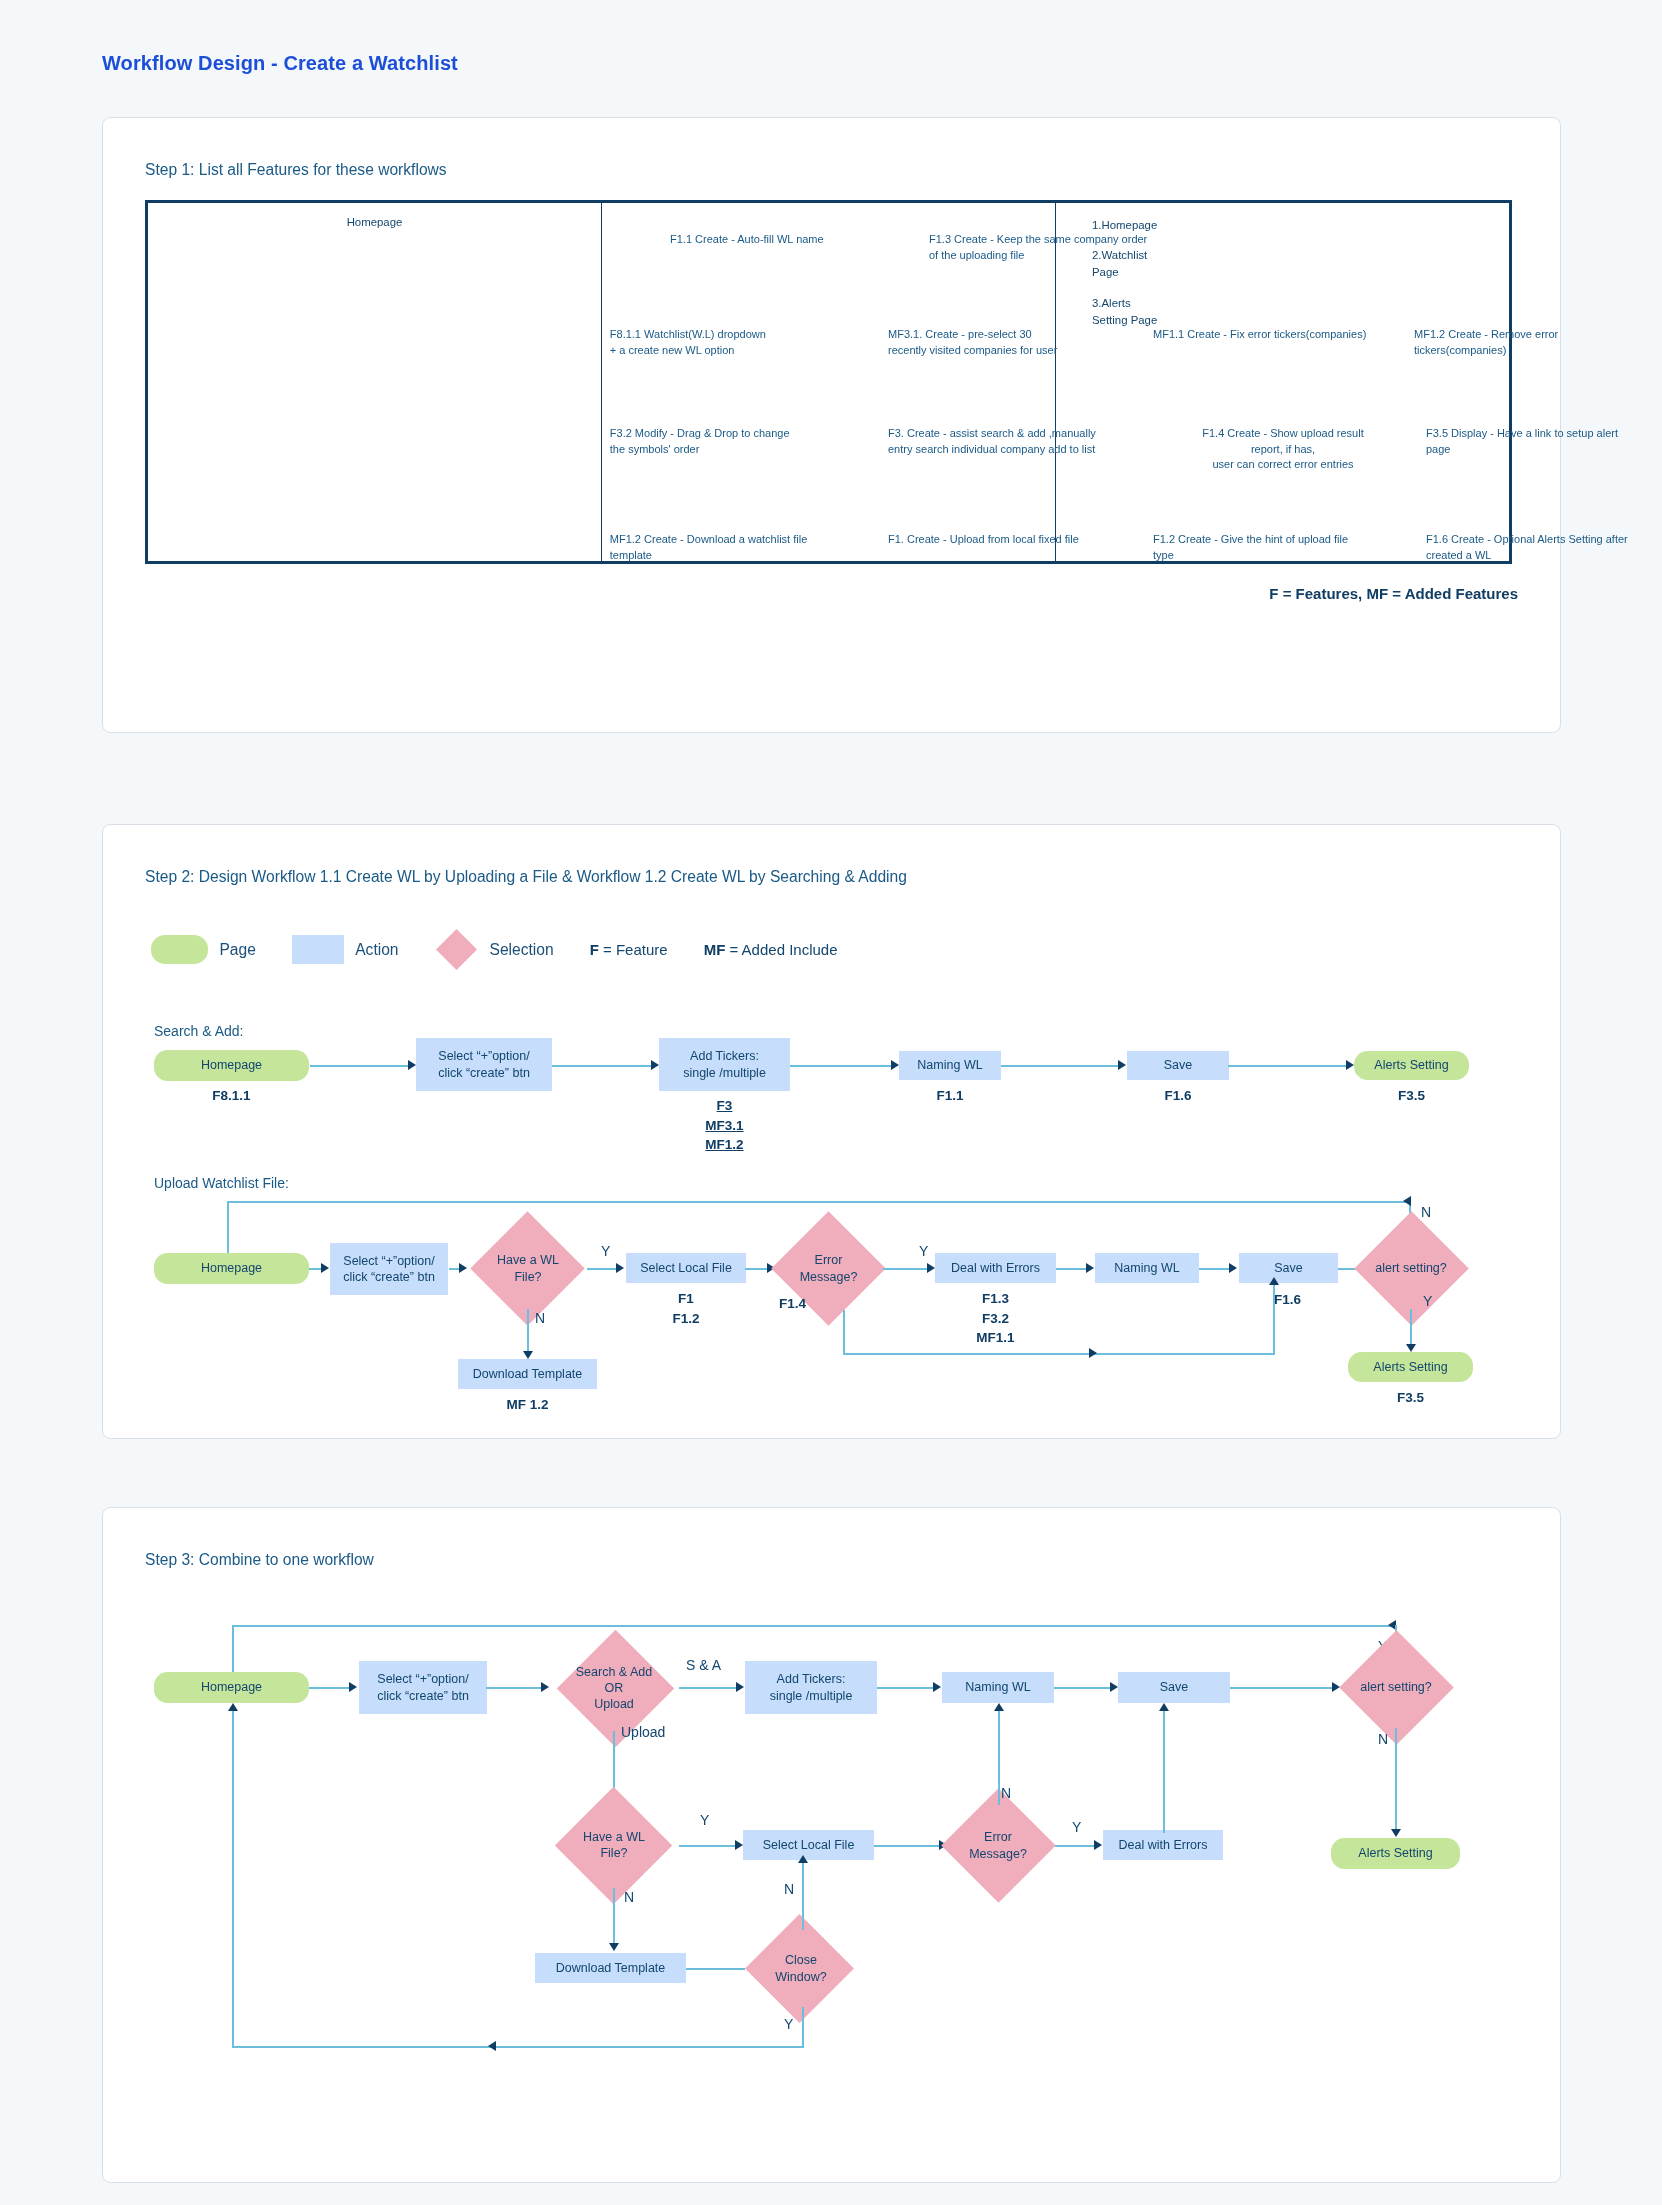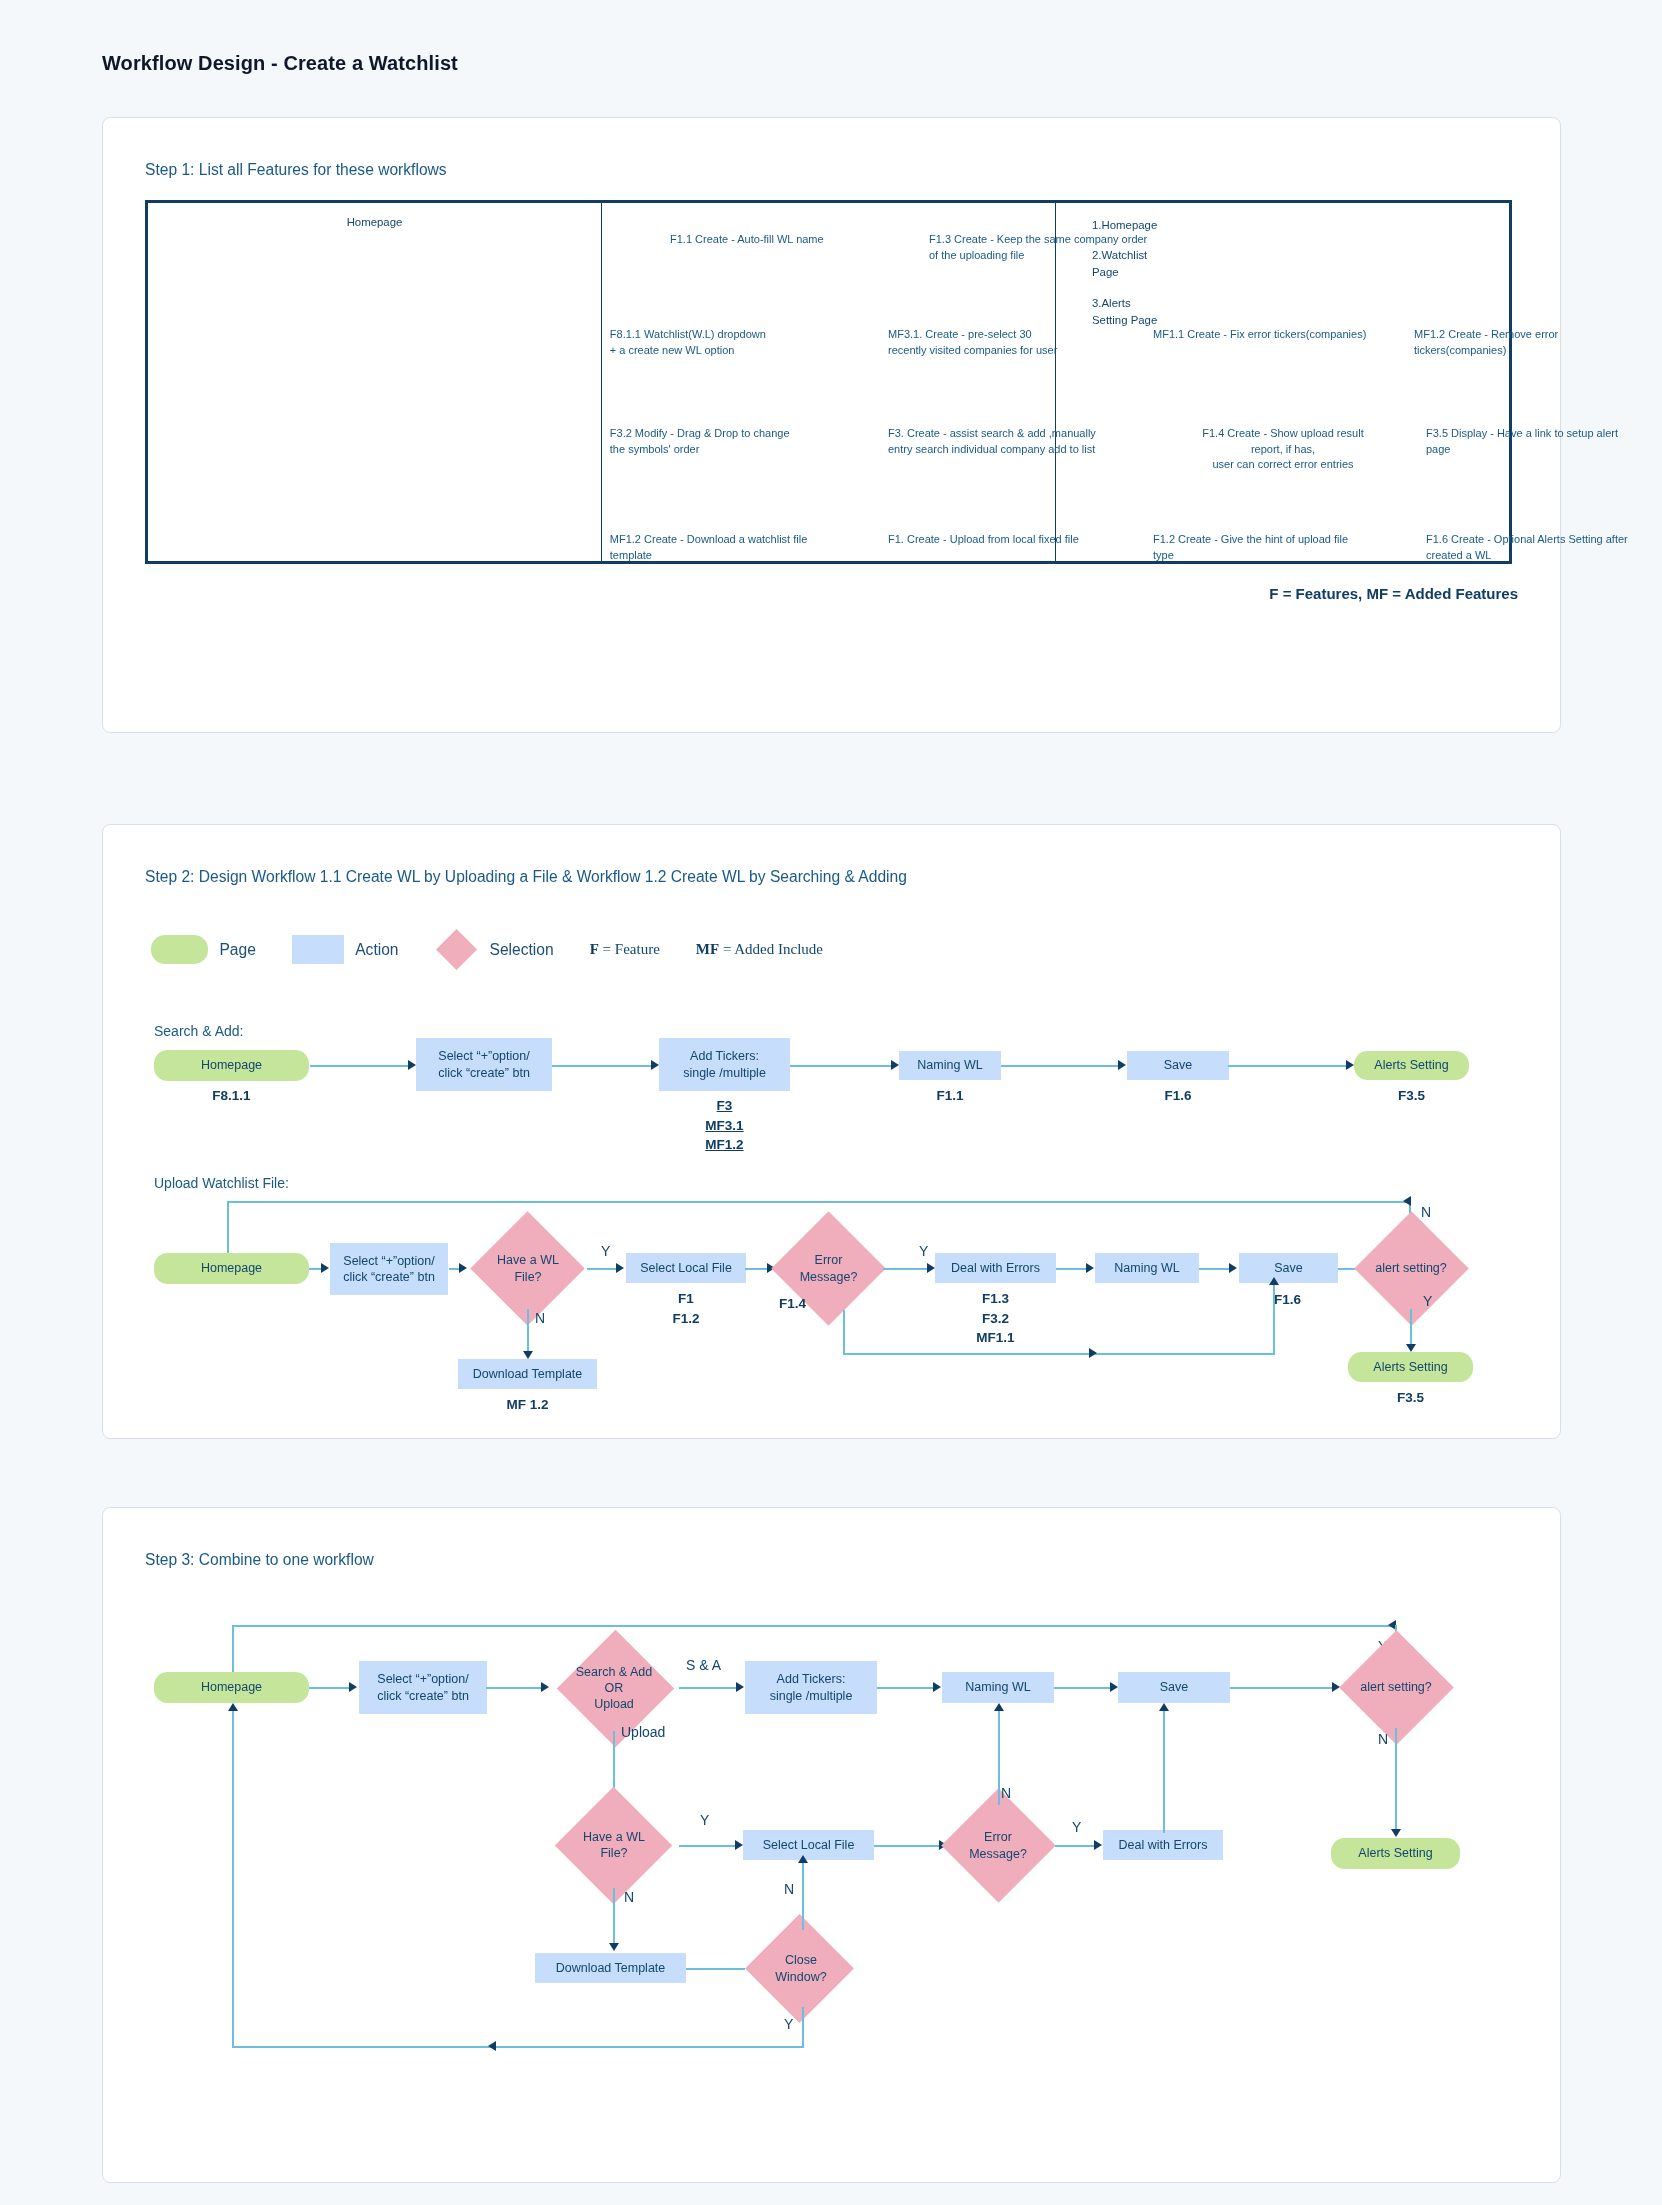--- a/index.html
+++ b/index.html
@@ -8,21 +8,21 @@
     width: 1663px; height: 2205px;
     background: #f4f8fa;
     font-family: "Liberation Sans", sans-serif;
     color: #12466e;
     position: relative;
     overflow: hidden;
   }
 
   .page-title {
     position:absolute; left:102px; top:52px;
-    font-size:20px; font-weight:bold; color:#0f172a;
+    font-size:20px; font-weight:bold; color:#1d4ed8;
     letter-spacing:0.1px;
   }
 
   .card {
     position:absolute;
     background:#ffffff;
     border:1px solid #d9dee6;
     border-radius:8.3px;
   }
   #card-step1 { left:102px; top:117px; width:1459px; height:616px; }
@@ -80,21 +80,21 @@
   .legend-row { display:flex; align-items:center; }
   .lg-page {
     width:57px; height:29px; background:#c5e59a; border-radius:14.5px/13.5px;
   }
   .lg-action { width:52px; height:29px; background:#c6ddfb; }
   .lg-diamond {
     width:29px; height:29px; background:#f0adbc; transform:rotate(45deg);
     margin:0 7.3px;
   }
   .lg-label { font-size:15.6px; color:#1a4f7a; margin:0 36px 0 11.4px; }
-  .lg-text { font-size:15px; color:#12466e; margin-right:36px; white-space:nowrap;font-family:Liberation Serif, serif;}
+  .lg-text { font-size:15px; color:#12466e; margin-right:36px; white-space:nowrap;}
   .lg-text b { color:#0f3d63; font-weight:bold; }
 
   
   .flow-label {
     position:absolute; font-size:14px; color:#1a5a87;
   }
   .node {
     position:absolute;
     display:flex; align-items:center; justify-content:center;
     text-align:center;

